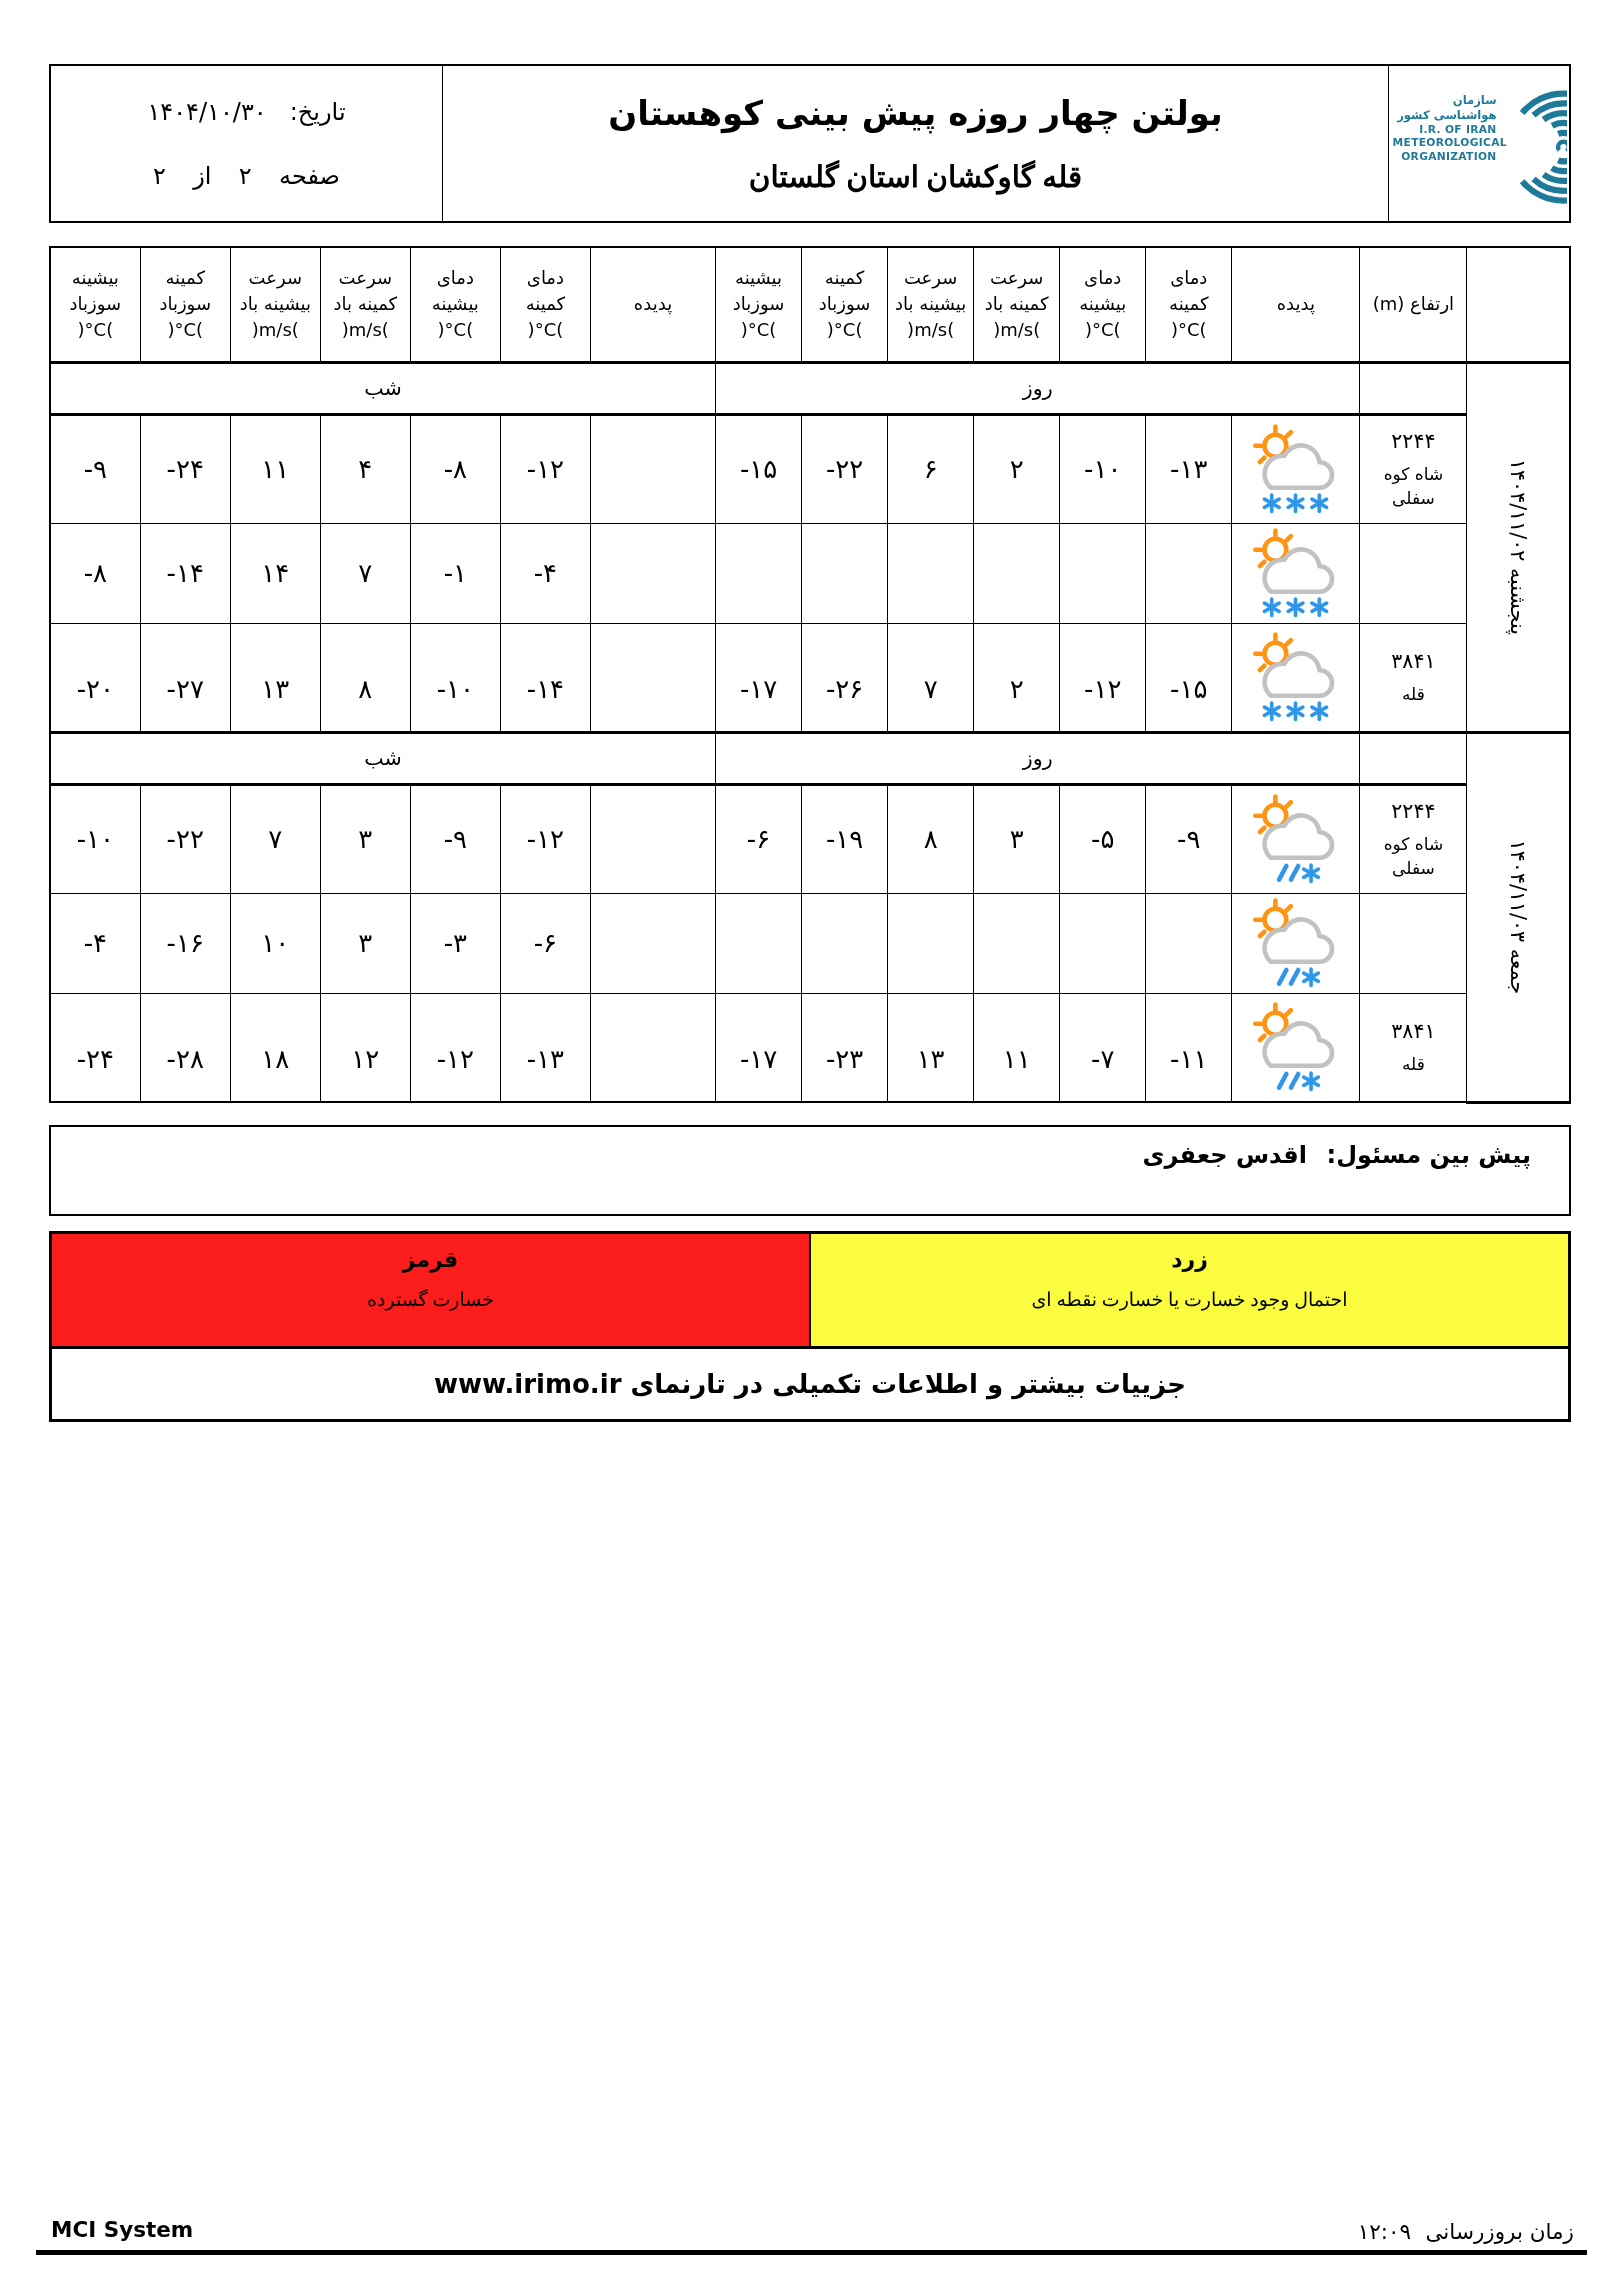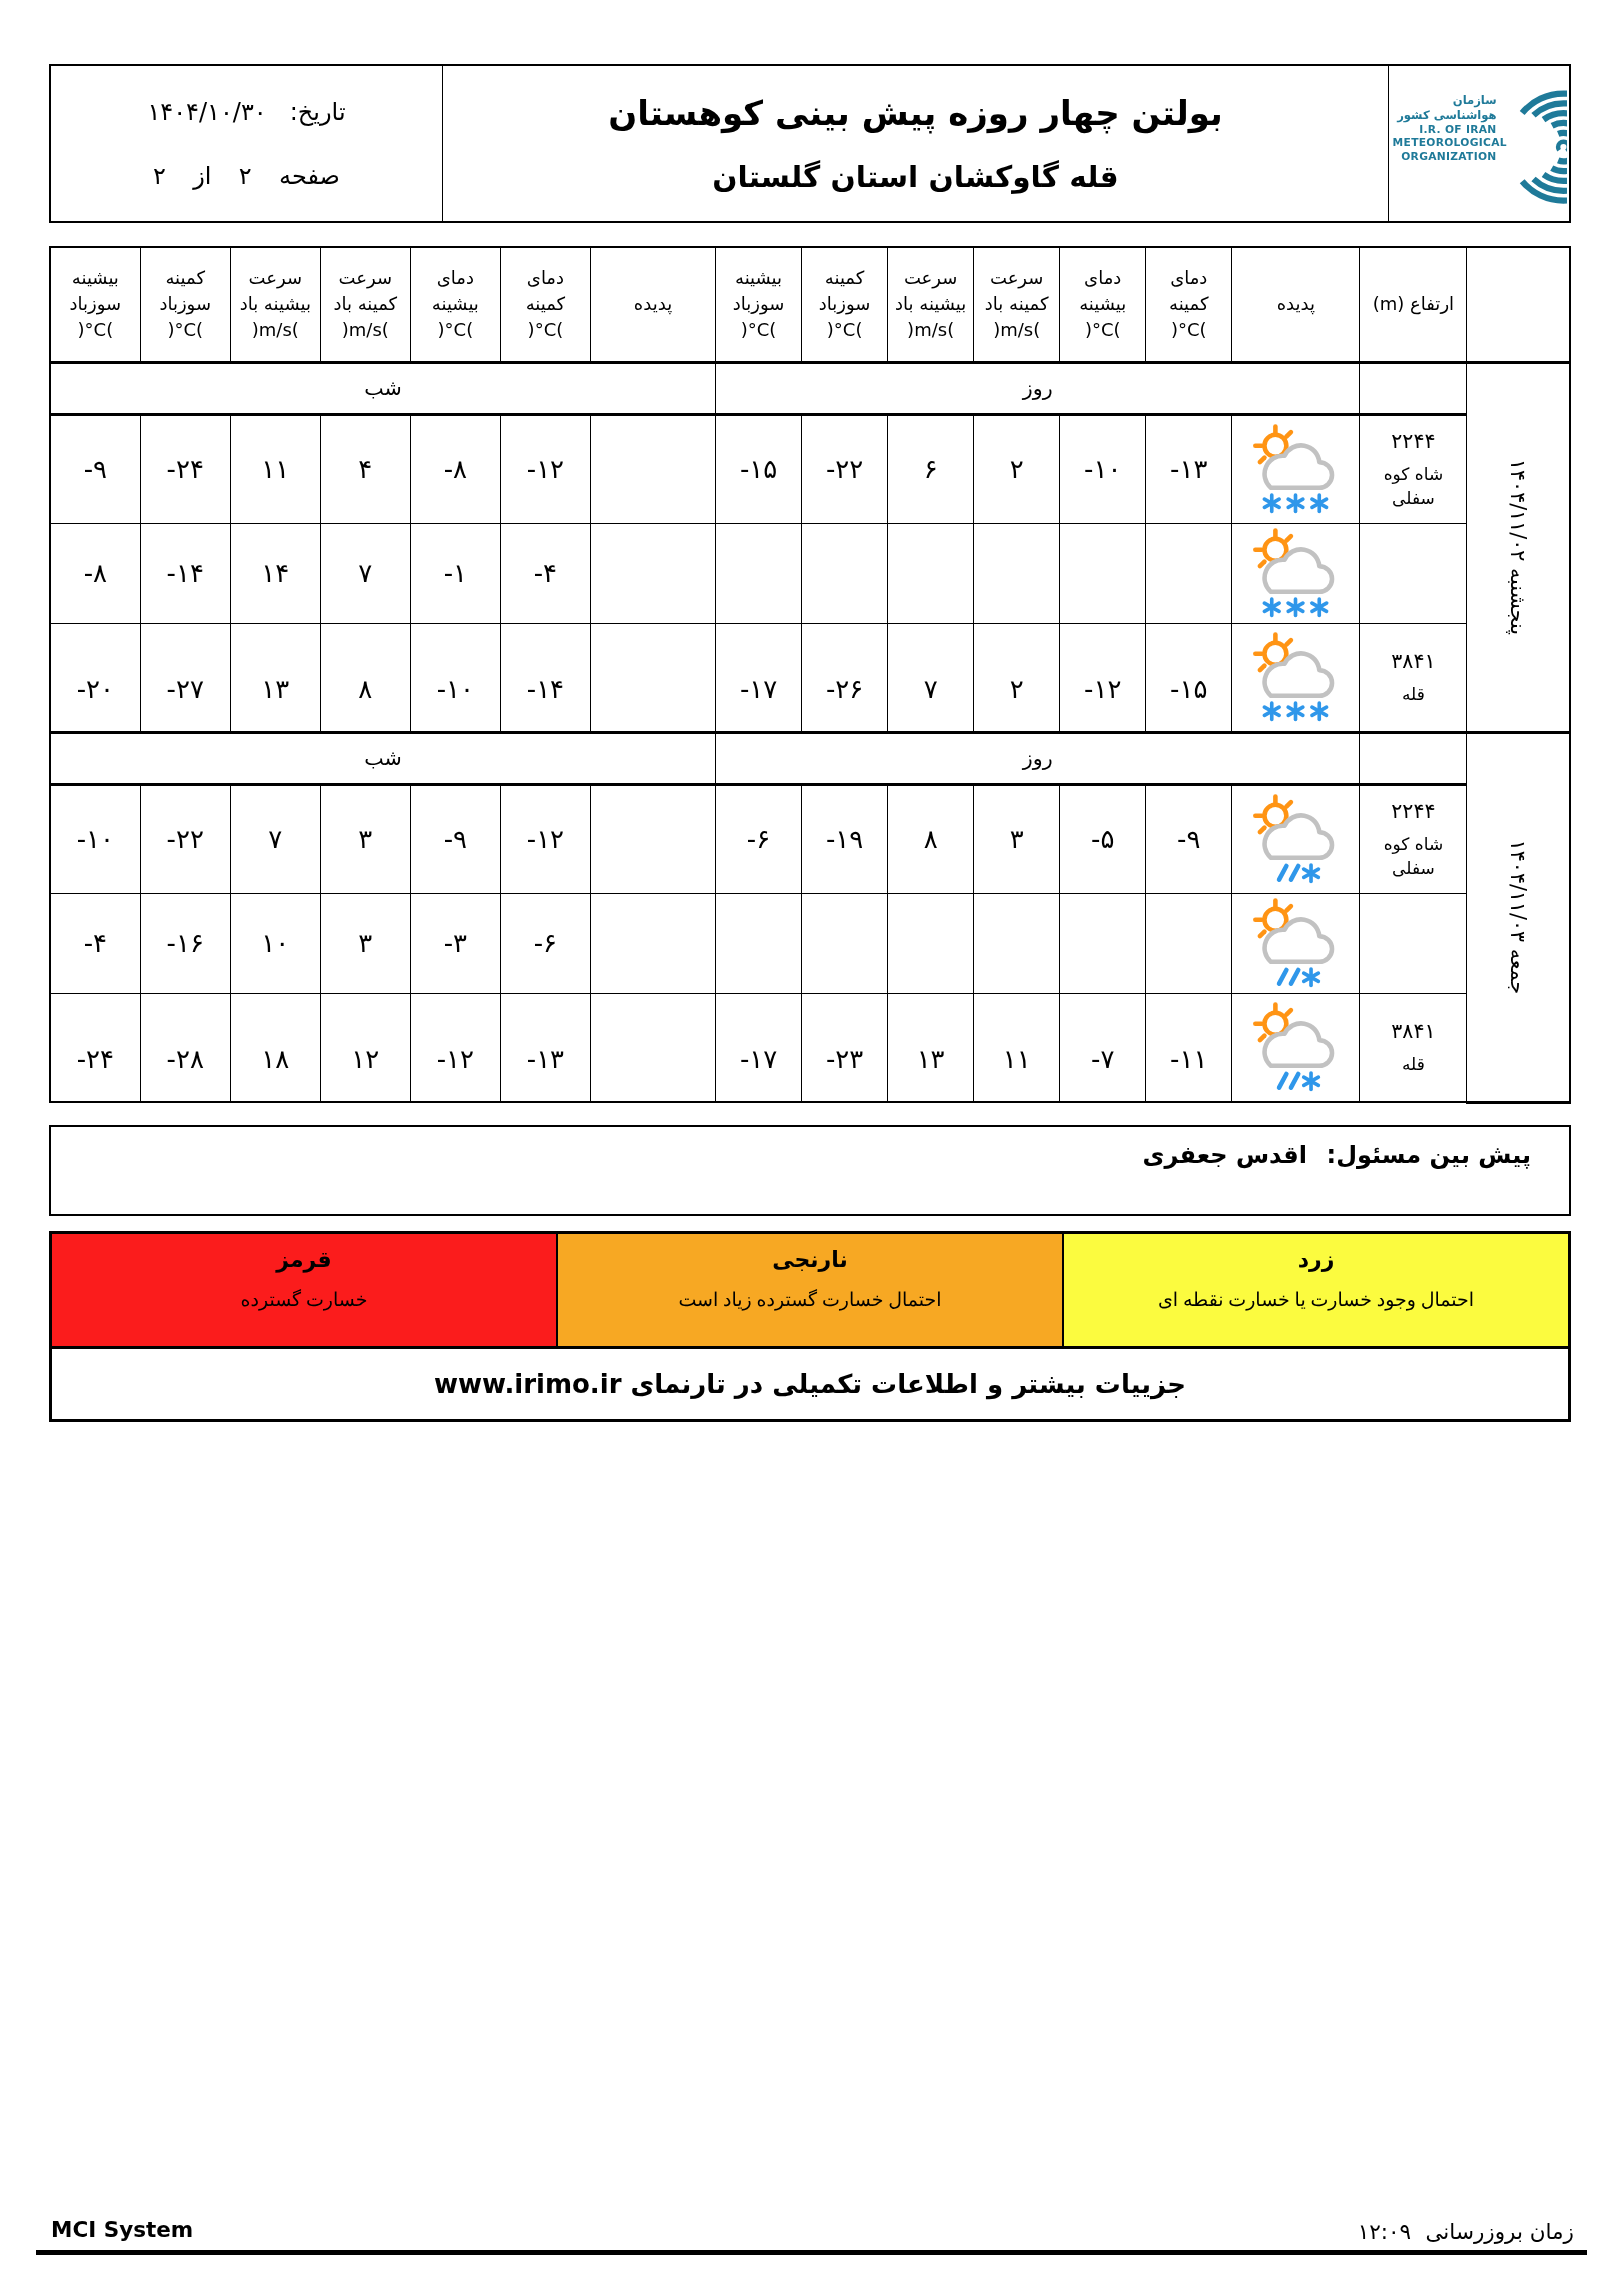--- a/index.html
+++ b/index.html
@@ -8,21 +8,21 @@
   
   .hdr{position:absolute;left:49px;top:64px;width:1522px;height:159px;border:2.7px solid #000;
        display:flex;flex-direction:row-reverse;box-sizing:border-box;background:#fff;}
   .logo-cell{width:181px;border-left:1.8px solid #000;position:relative;box-sizing:border-box;background:#fff;}
   .logo-arcs{position:absolute;right:1.8px;top:3.6px;width:91px;height:147px;}
   .logo-txt{position:absolute;left:3.6px;top:27px;width:104px;text-align:right;color:#1f7a99;line-height:1.28;}
   .logo-fa{font-size:11.6px;font-weight:bold;direction:rtl;}
   .logo-en{font-size:10.7px;font-weight:bold;letter-spacing:0.3px;}
   .title-cell{flex:1;display:flex;flex-direction:column;align-items:center;justify-content:center;gap:27px;}
   .doc-title{font-size:34px;font-weight:bold;direction:rtl;}
-  .doc-subtitle{font-size:29.6px;font-weight:bold;direction:rtl;}
+  .doc-subtitle{font-size:29.6px;font-weight:bold;direction:rtl;font-family:Liberation Serif, serif;}
   .date-cell{width:392px;border-right:1.8px solid #000;box-sizing:border-box;display:flex;flex-direction:column;
              align-items:center;justify-content:center;gap:36px;font-size:24px;}
   .date-line{display:flex;direction:rtl;gap:23px;align-items:baseline;}
   .ltr{direction:ltr;unicode-bidi:embed;}
   .page-line{direction:rtl;word-spacing:19.7px;}
   
   .tblwrap{position:absolute;left:49px;top:246px;}
   table.fc{border-collapse:collapse;table-layout:fixed;width:1522px;direction:rtl;border:2.7px solid #000;}
   table.fc td{border:1.8px solid #000;padding:0;text-align:center;vertical-align:middle;box-sizing:border-box;overflow:hidden;}
   tr.r-head{height:115px;}
@@ -374,24 +374,20 @@
       <span>پیش بین مسئول:</span>
       <span>اقدس  جعفری</span>
     </div>
   </div>
 
   <div class="legend">
     <div class="legend-cell" style="background-color: rgb(251, 28, 28);">
       <div class="legend-title">قرمز</div>
       <div class="legend-desc">خسارت گسترده</div>
     </div>
-    <div class="legend-cell" style="background-color: rgb(247, 168, 35);">
-      <div class="legend-title">نارنجی</div>
-      <div class="legend-desc">احتمال خسارت گسترده زیاد است</div>
-    </div>
     <div class="legend-cell" style="background-color: rgb(251, 251, 63);">
       <div class="legend-title">زرد</div>
       <div class="legend-desc">احتمال وجود خسارت یا خسارت نقطه ای</div>
     </div>
   </div>
 
   <div class="sitefoot">جزییات بیشتر و اطلاعات تکمیلی در تارنمای www.irimo.ir</div>
 
   <div class="mci">MCI System</div>
   <div class="upd">

